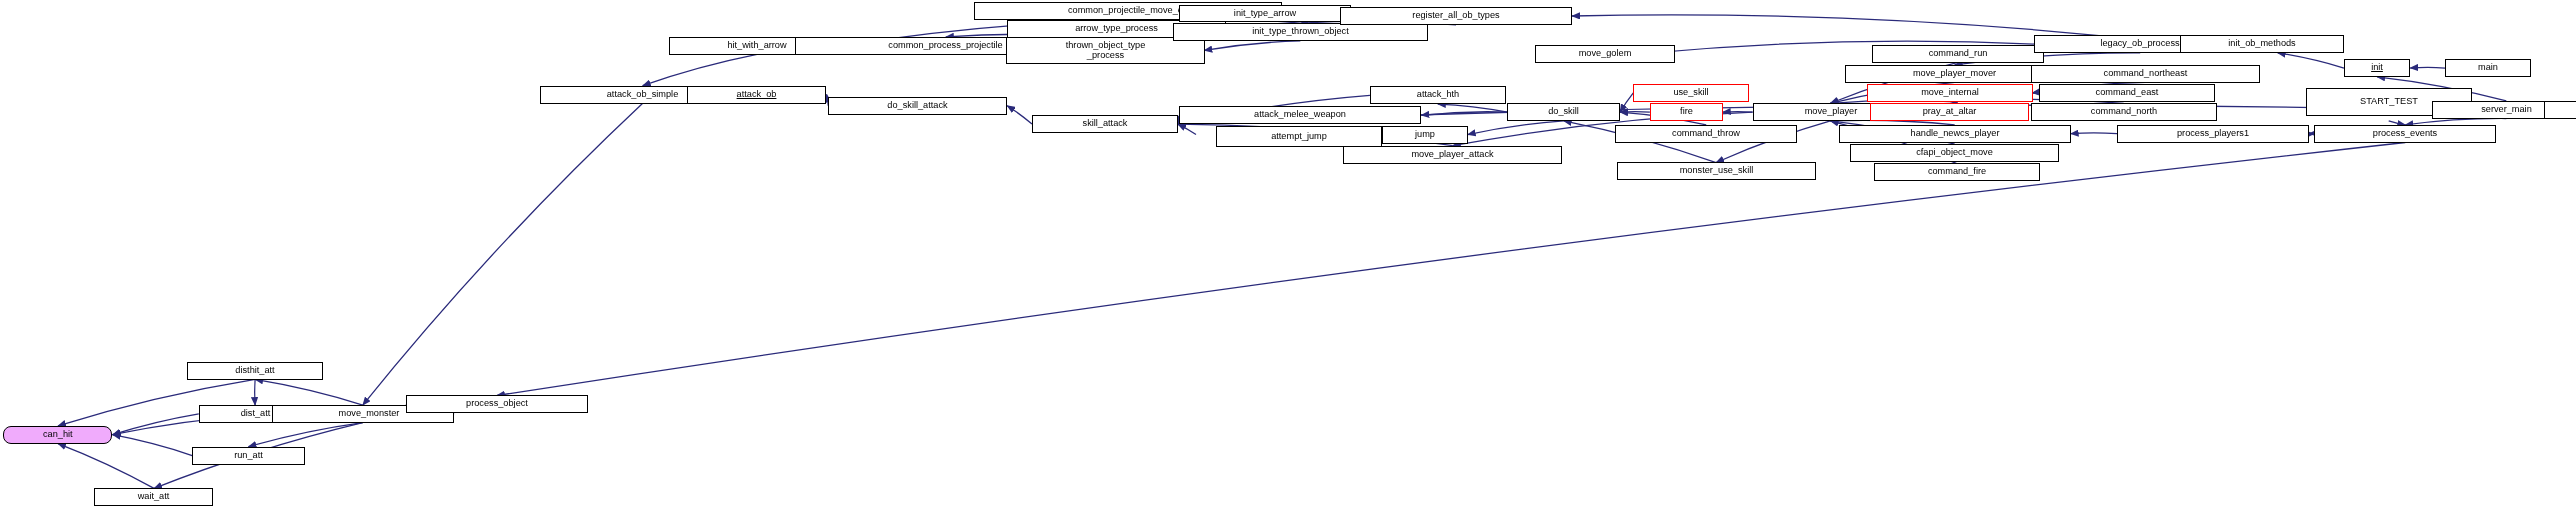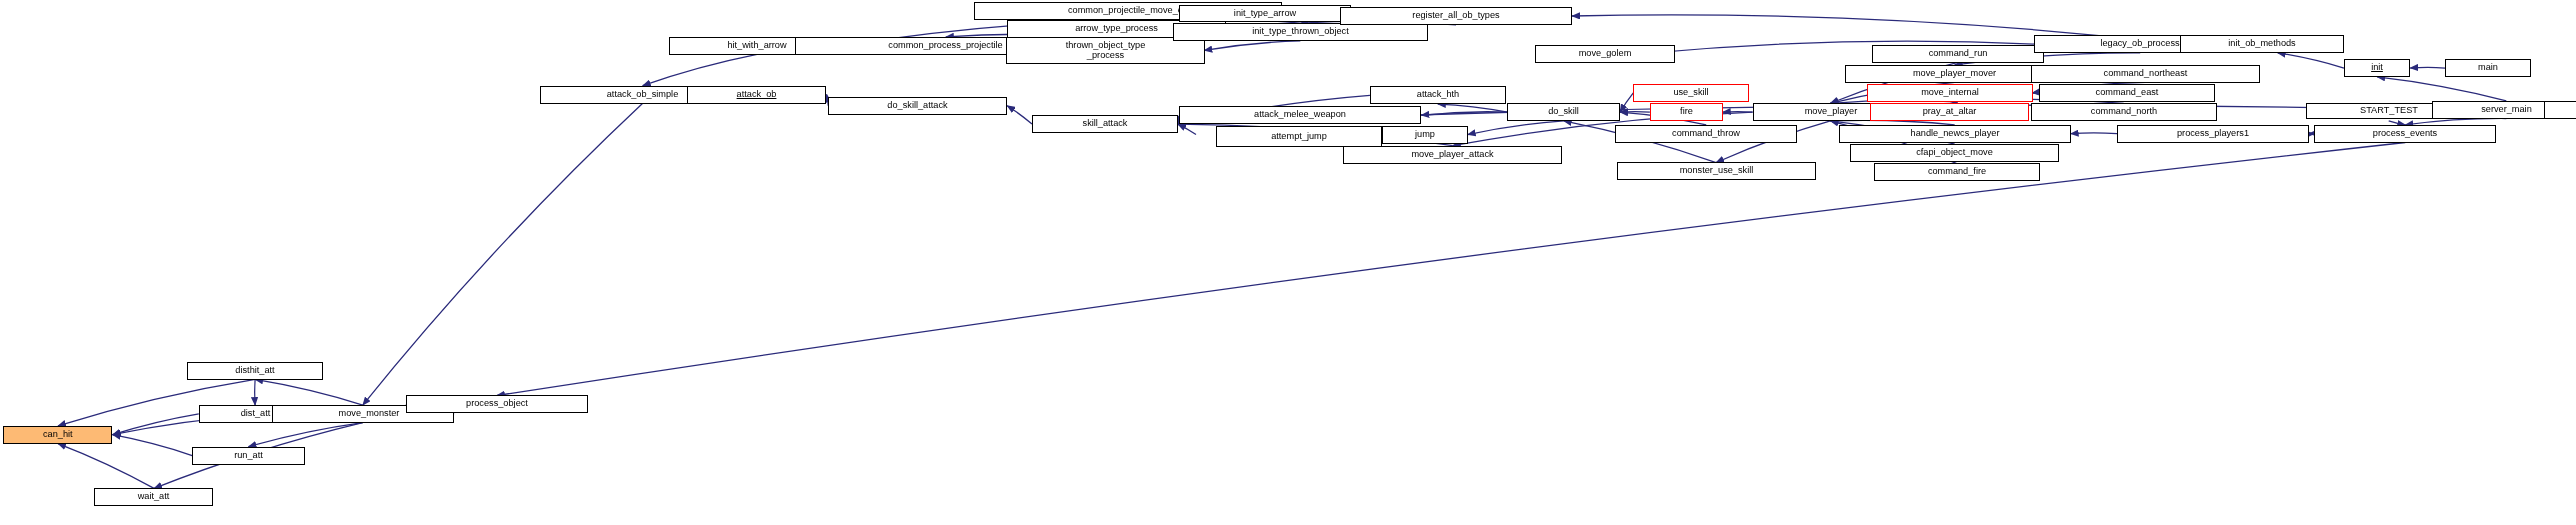--- a/index.html
+++ b/index.html
@@ -4,21 +4,21 @@
 <style>
   html,body{margin:0;padding:0;background:#ffffff;}
   body{font-family:"Liberation Sans", sans-serif;}
   #canvas{position:relative;width:2576px;height:526px;background:#fff;overflow:hidden;}
   #edges{position:absolute;left:0;top:0;width:2576px;height:526px;}
   .node{position:absolute;box-sizing:border-box;background:#fff;border:0.8px solid #000;
         display:flex;align-items:center;justify-content:center;text-align:center;
         font-size:9.2px;color:#000;line-height:1.08;white-space:pre;
         font-family:"Liberation Sans", sans-serif;}
   .node.red{border-color:#ff0000;}
-  .node.hl{background:#fdba74;}
+  .node.hl{background:#f0abfc;border-radius:8px;}
   .node .lbl{display:block;padding:0 2.4px;}
 </style>
 </head>
 <body>
 
 <div id="canvas">
   <svg id="edges" viewBox="0 0 3219 657" preserveAspectRatio="none">
     <defs>
       <marker id="ah" markerWidth="11" markerHeight="9" refX="10" refY="4.5" orient="auto" markerUnits="userSpaceOnUse">
         <path d="M0,0 L11,4.5 L0,9 z" fill="#2a2a7a"></path>
@@ -133,20 +133,20 @@
       <div class="node" style="left: 1839px; top: 125px; width: 232px; height: 17.6px;"><span class="lbl">handle_newcs_player</span></div>
       <div class="node" style="left: 1850px; top: 144px; width: 209px; height: 17.6px;"><span class="lbl">cfapi_object_move</span></div>
       <div class="node" style="left: 1874px; top: 163px; width: 166px; height: 17.6px;"><span class="lbl">command_fire</span></div>
       <div class="node" style="left: 2031px; top: 65px; width: 229px; height: 17.6px;"><span class="lbl">command_northeast</span></div>
       <div class="node" style="left: 2039px; top: 84px; width: 176px; height: 17.6px;"><span class="lbl">command_east</span></div>
       <div class="node" style="left: 2031px; top: 103px; width: 186px; height: 17.6px;"><span class="lbl">command_north</span></div>
       <div class="node" style="left: 2117px; top: 125px; width: 192px; height: 17.6px;"><span class="lbl">process_players1</span></div>
       <div class="node" style="left: 2034px; top: 35px; width: 212px; height: 17.6px;"><span class="lbl">legacy_ob_process</span></div>
       <div class="node" style="left: 2180px; top: 35px; width: 164px; height: 17.6px;"><span class="lbl">init_ob_methods</span></div>
       <div class="node" style="left: 2314px; top: 125px; width: 182px; height: 17.6px;"><span class="lbl">process_events</span></div>
-      <div class="node" style="left: 2306px; top: 103px; width: 166px; height: 16px;"><span class="lbl">START_TEST</span></div>
+      <div class="node" style="left: 2306px; top: 88px; width: 166px; height: 28px;"><span class="lbl">START_TEST</span></div>
       <div class="node" style="left: 2344px; top: 59px; width: 66px; height: 17.6px; text-decoration: underline;"><span class="lbl">init</span></div>
       <div class="node" style="left: 2445px; top: 59px; width: 86px; height: 17.6px;"><span class="lbl">main</span></div>
       <div class="node" style="left: 2432px; top: 101px; width: 149px; height: 17.6px;"><span class="lbl">server_main</span></div>
       <div class="node" style="left: 2544px; top: 101px; width: 86px; height: 17.6px;"><span class="lbl">main</span></div>
     </div>
 </div>
 
 
 </body></html>

